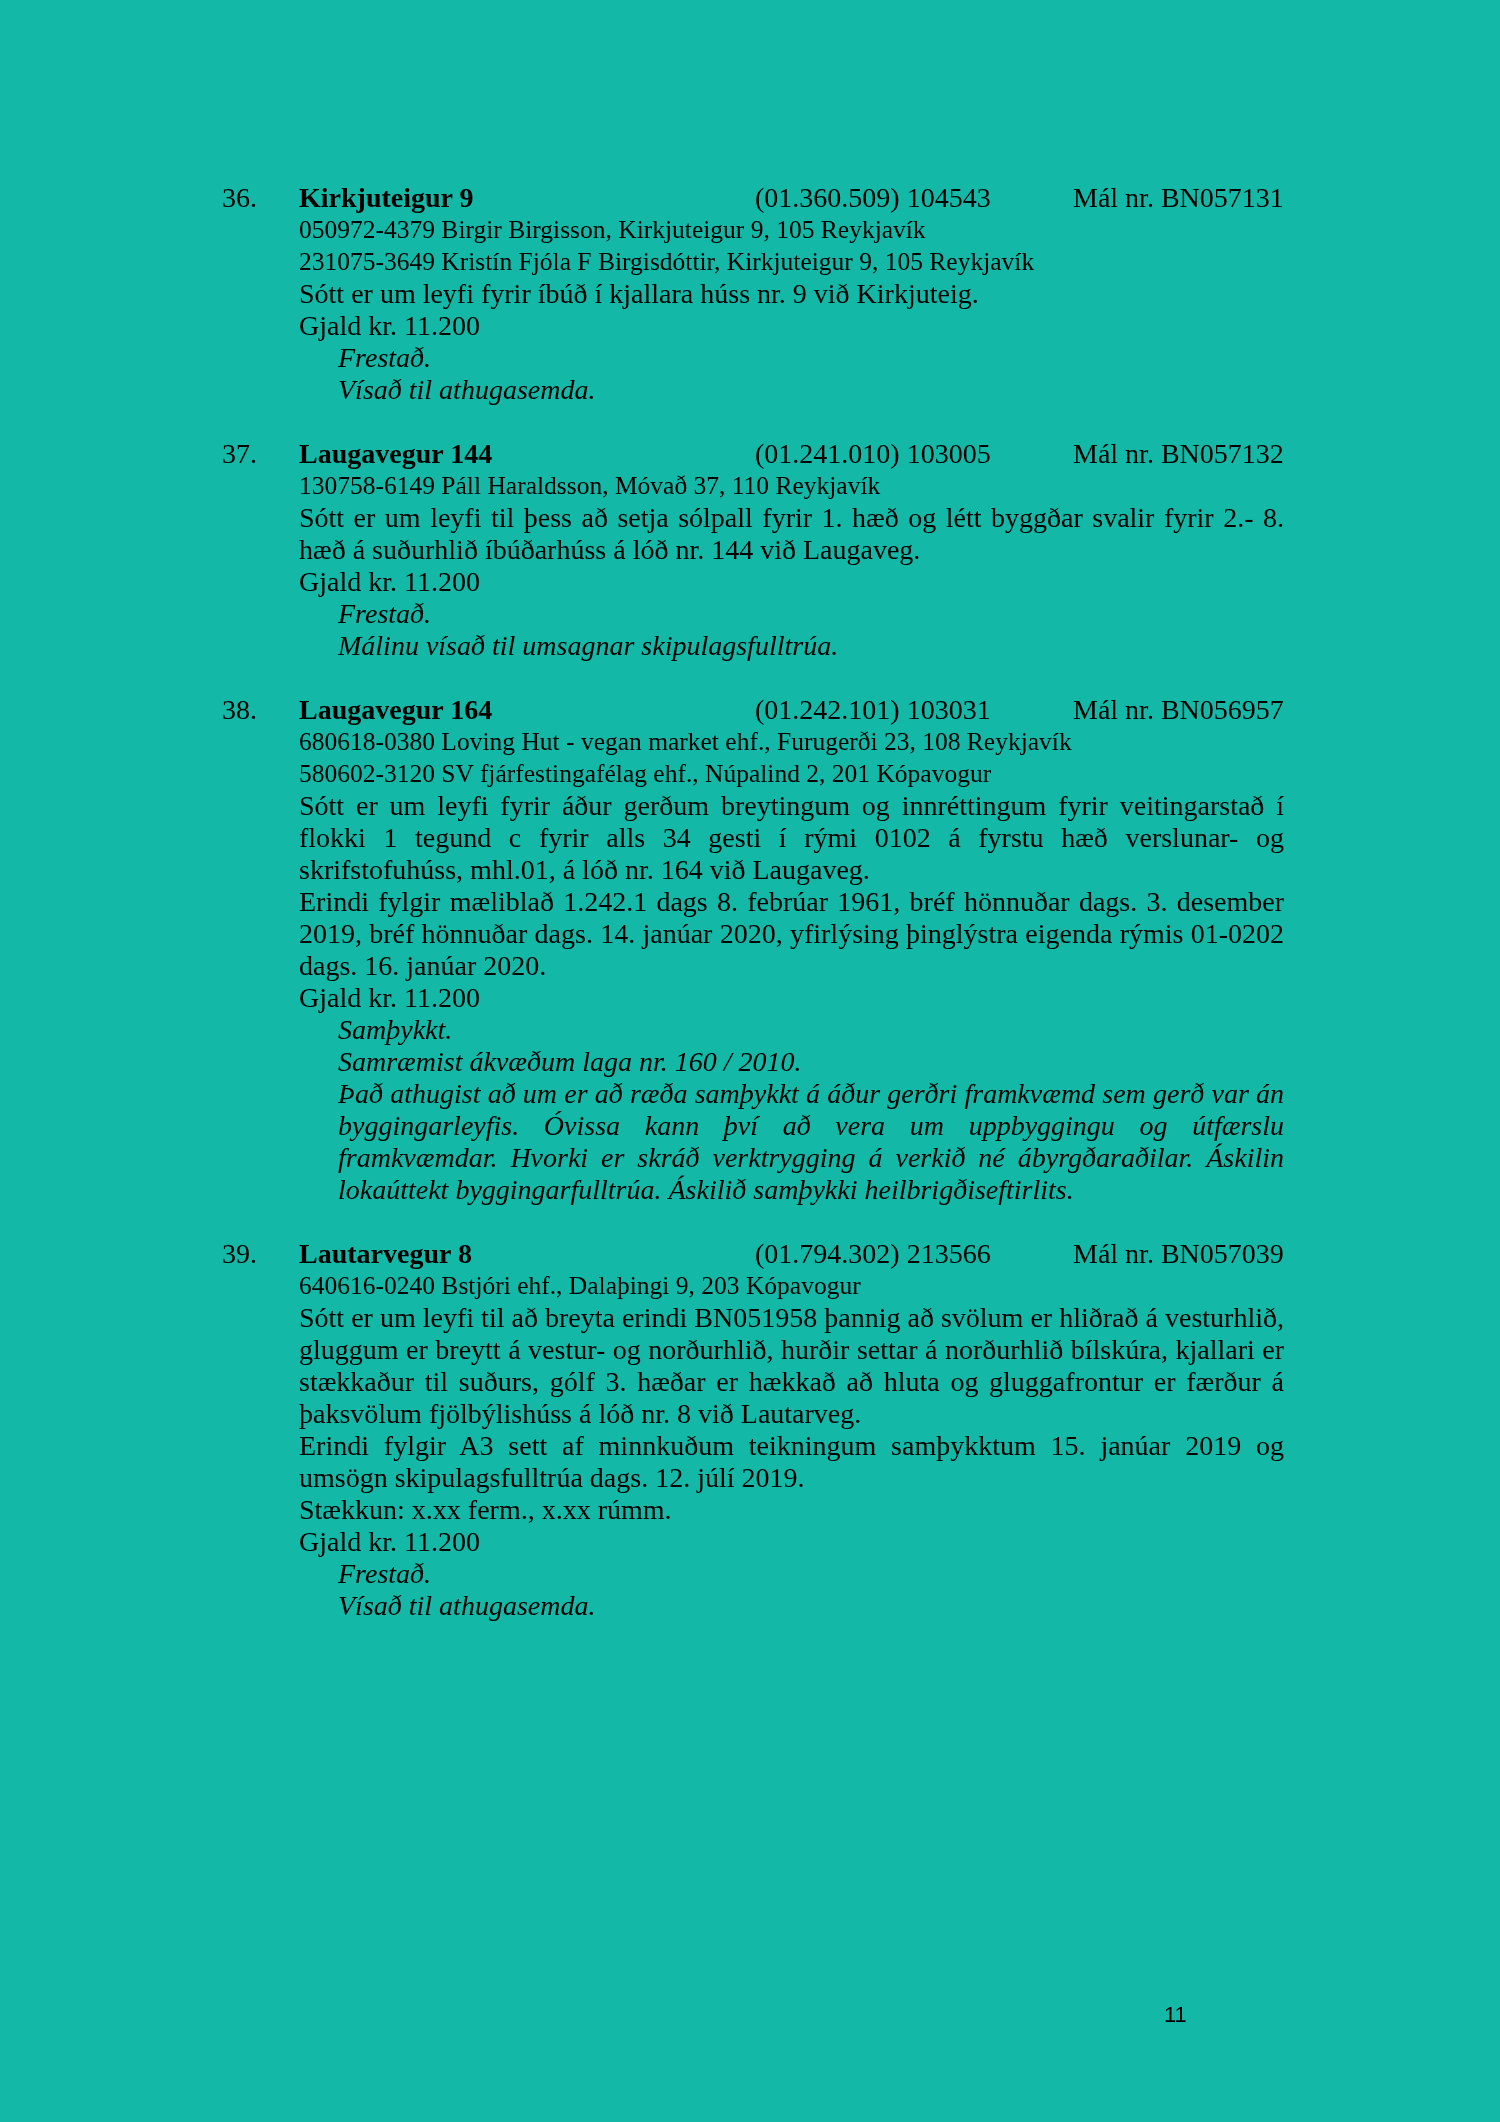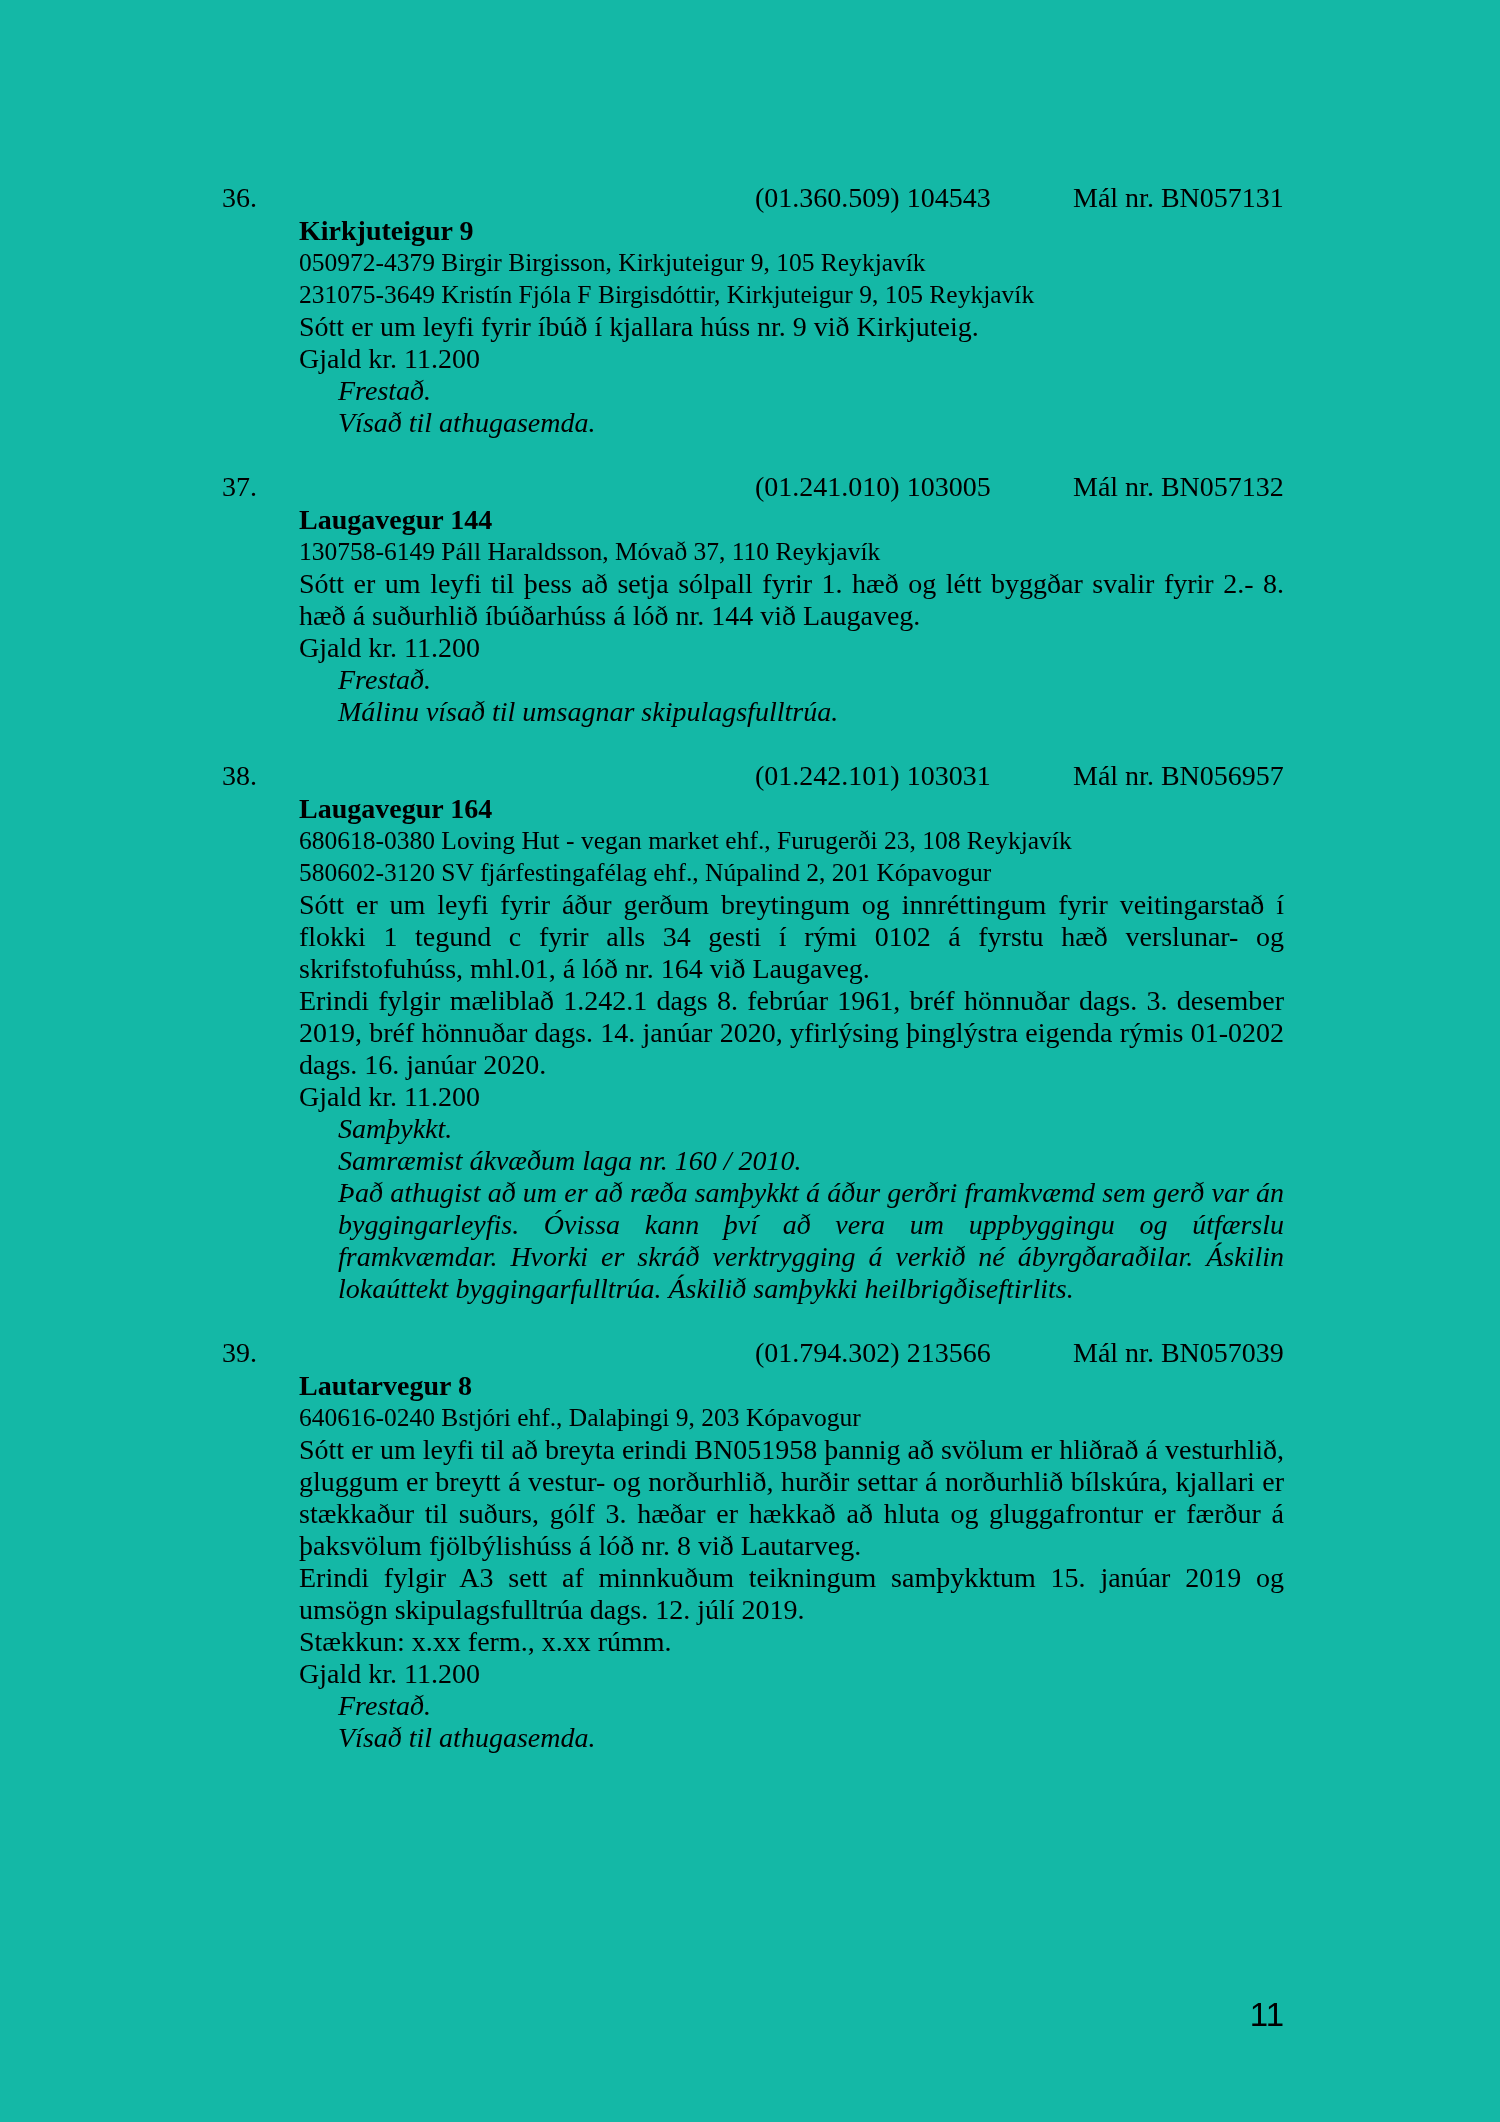--- a/index.html
+++ b/index.html
@@ -30,21 +30,20 @@
     grid-template-columns: 77px 456px 318px 1fr;
     font-size: 28px;
     line-height: 32px;
     white-space: nowrap;
   }
   .sec-num {
     font-weight: 400;
   }
   .sec-title {
     font-weight: 700;
-    margin-top: 33px;
   }
   .sec-code, .sec-case {
     font-weight: 400;
   }
   .sec-body {
     margin-left: 77px;
     font-size: 28px;
     line-height: 32px;
   }
   .para {
@@ -55,23 +54,22 @@
   }
   .status {
     font-style: italic;
     margin-left: 39px;
   }
   .page-number {
     position: absolute;
     left: 1164px;
     top: 2000px;
     width: 120px;
-    text-align: right;
     font-family: "Liberation Sans", "DejaVu Sans", sans-serif;
-    font-size: 33px;
+    font-size: 22px;
     line-height: 30px;
   }
 </style>
 </head>
 <body>
 
 <div class="page">
   <div class="content" id="sections-root">
   <div class="section">
     <div class="sec-header">

